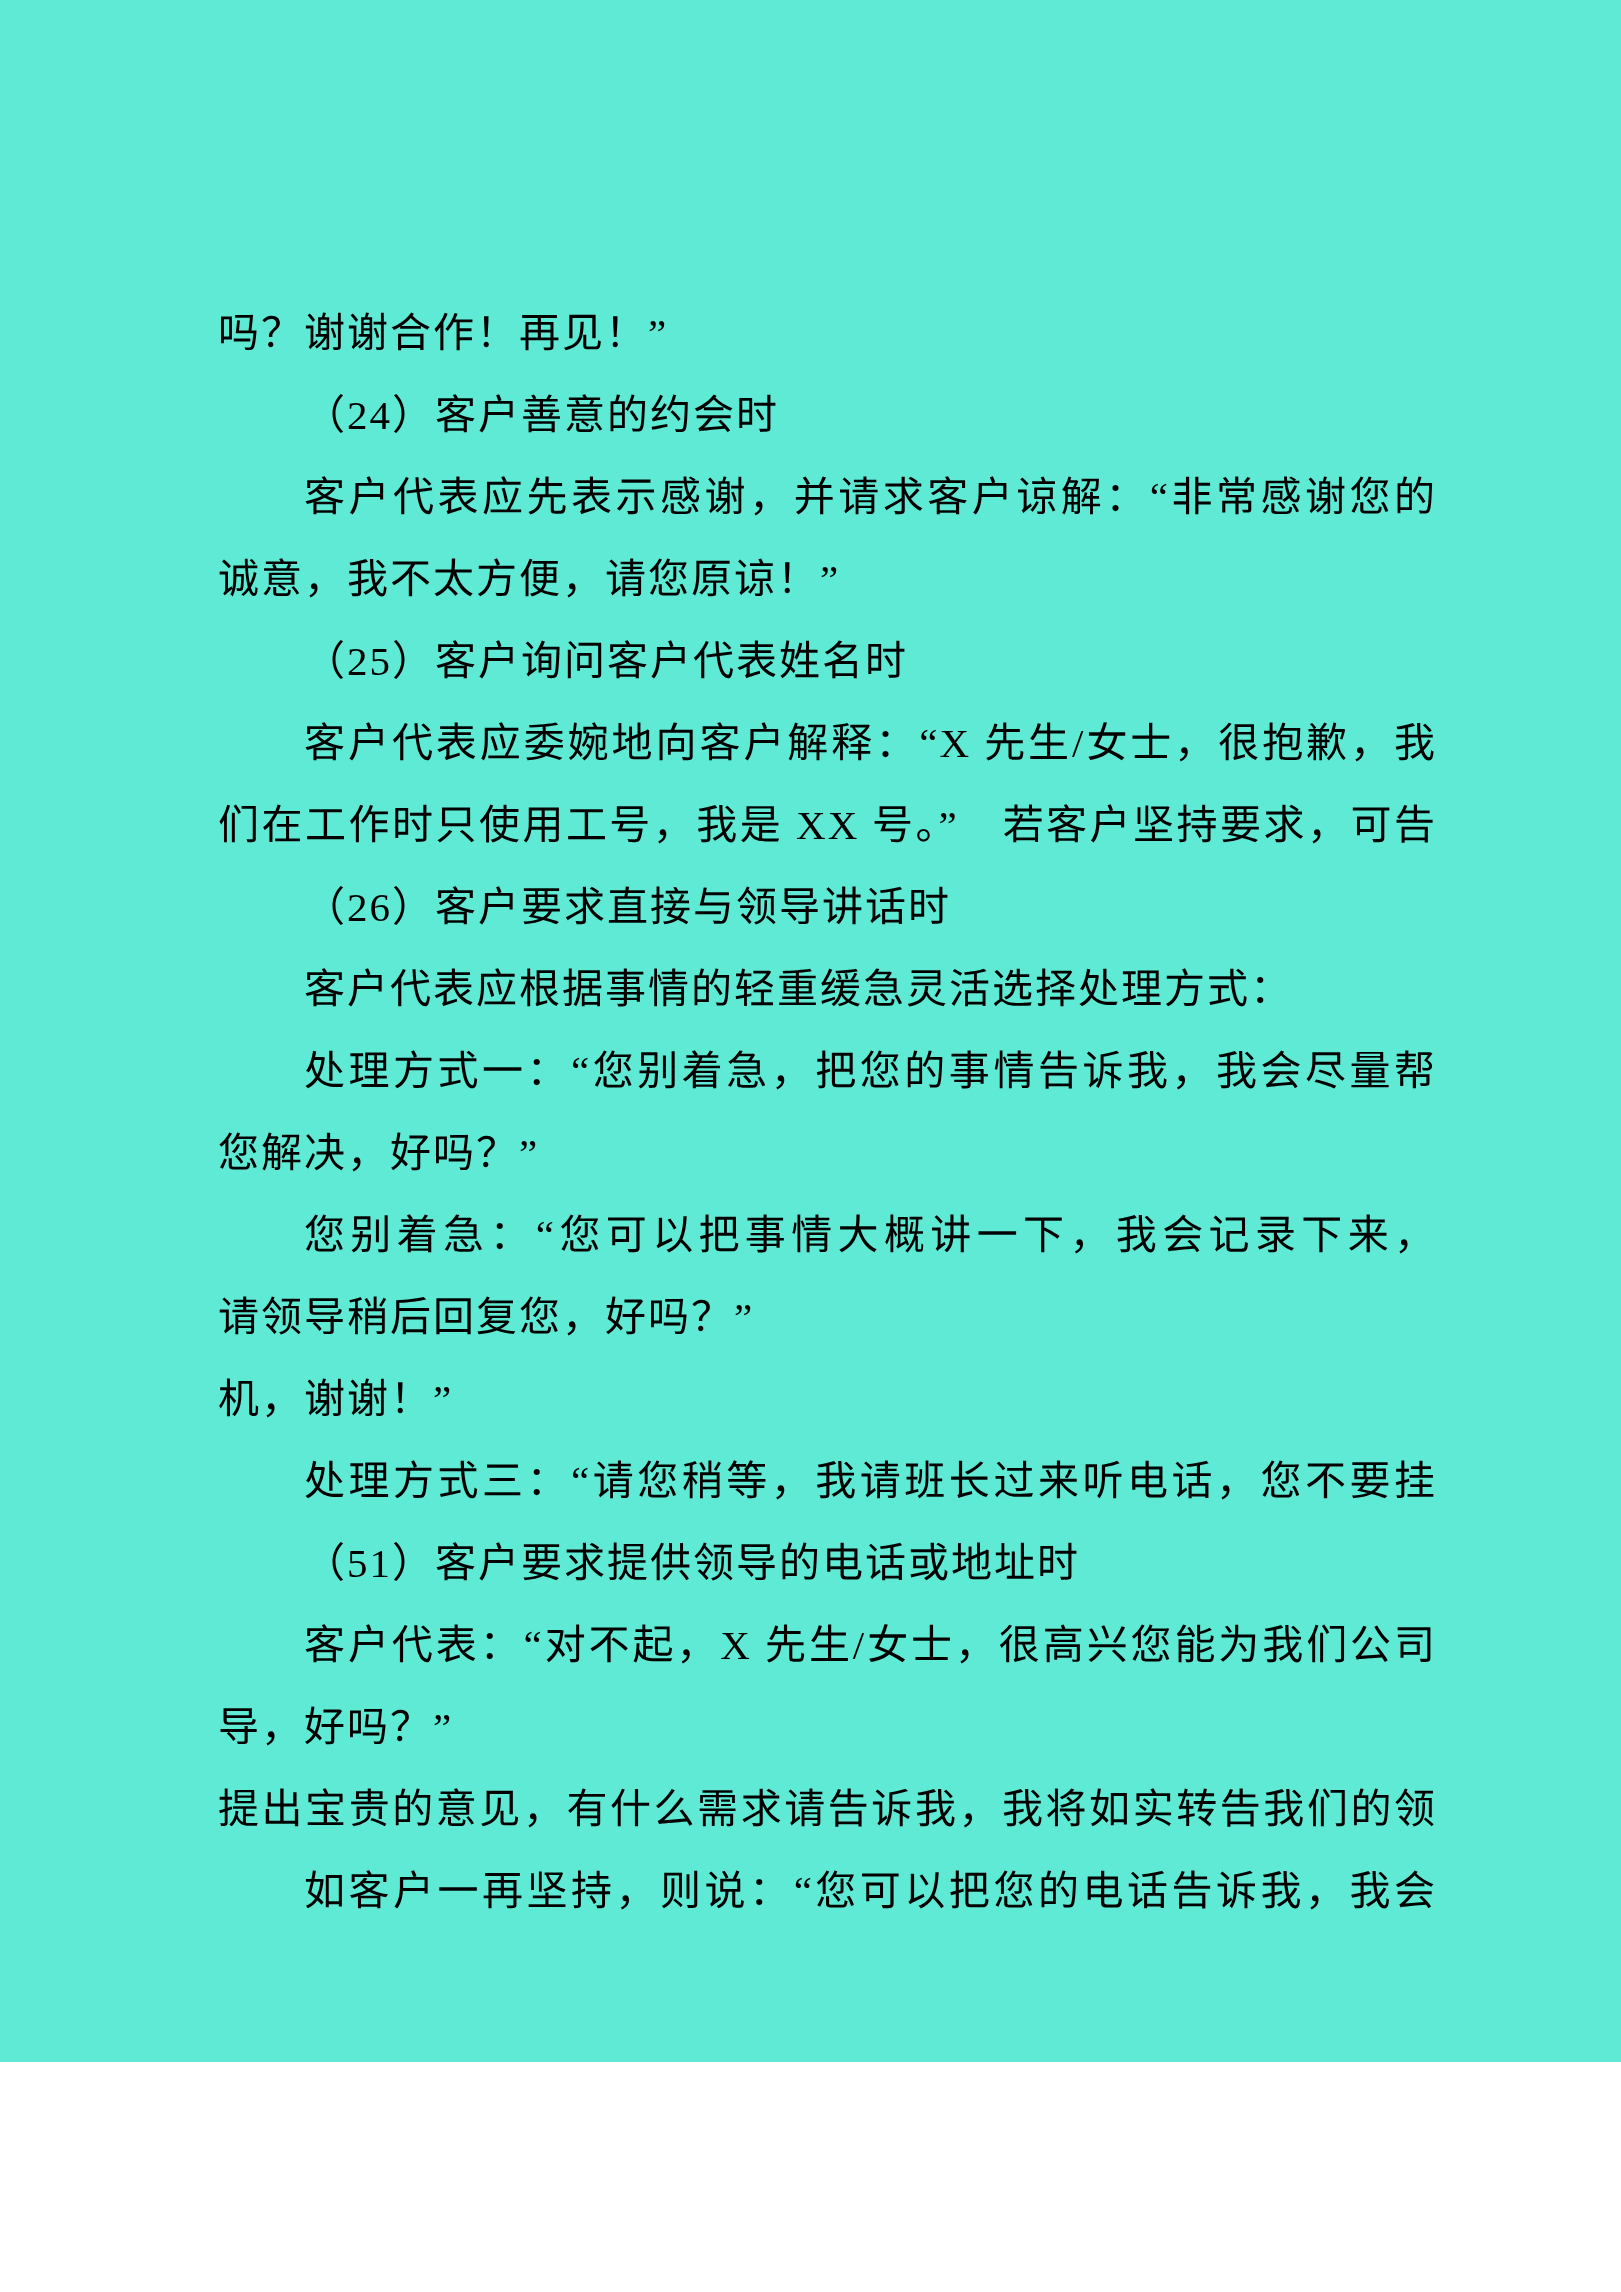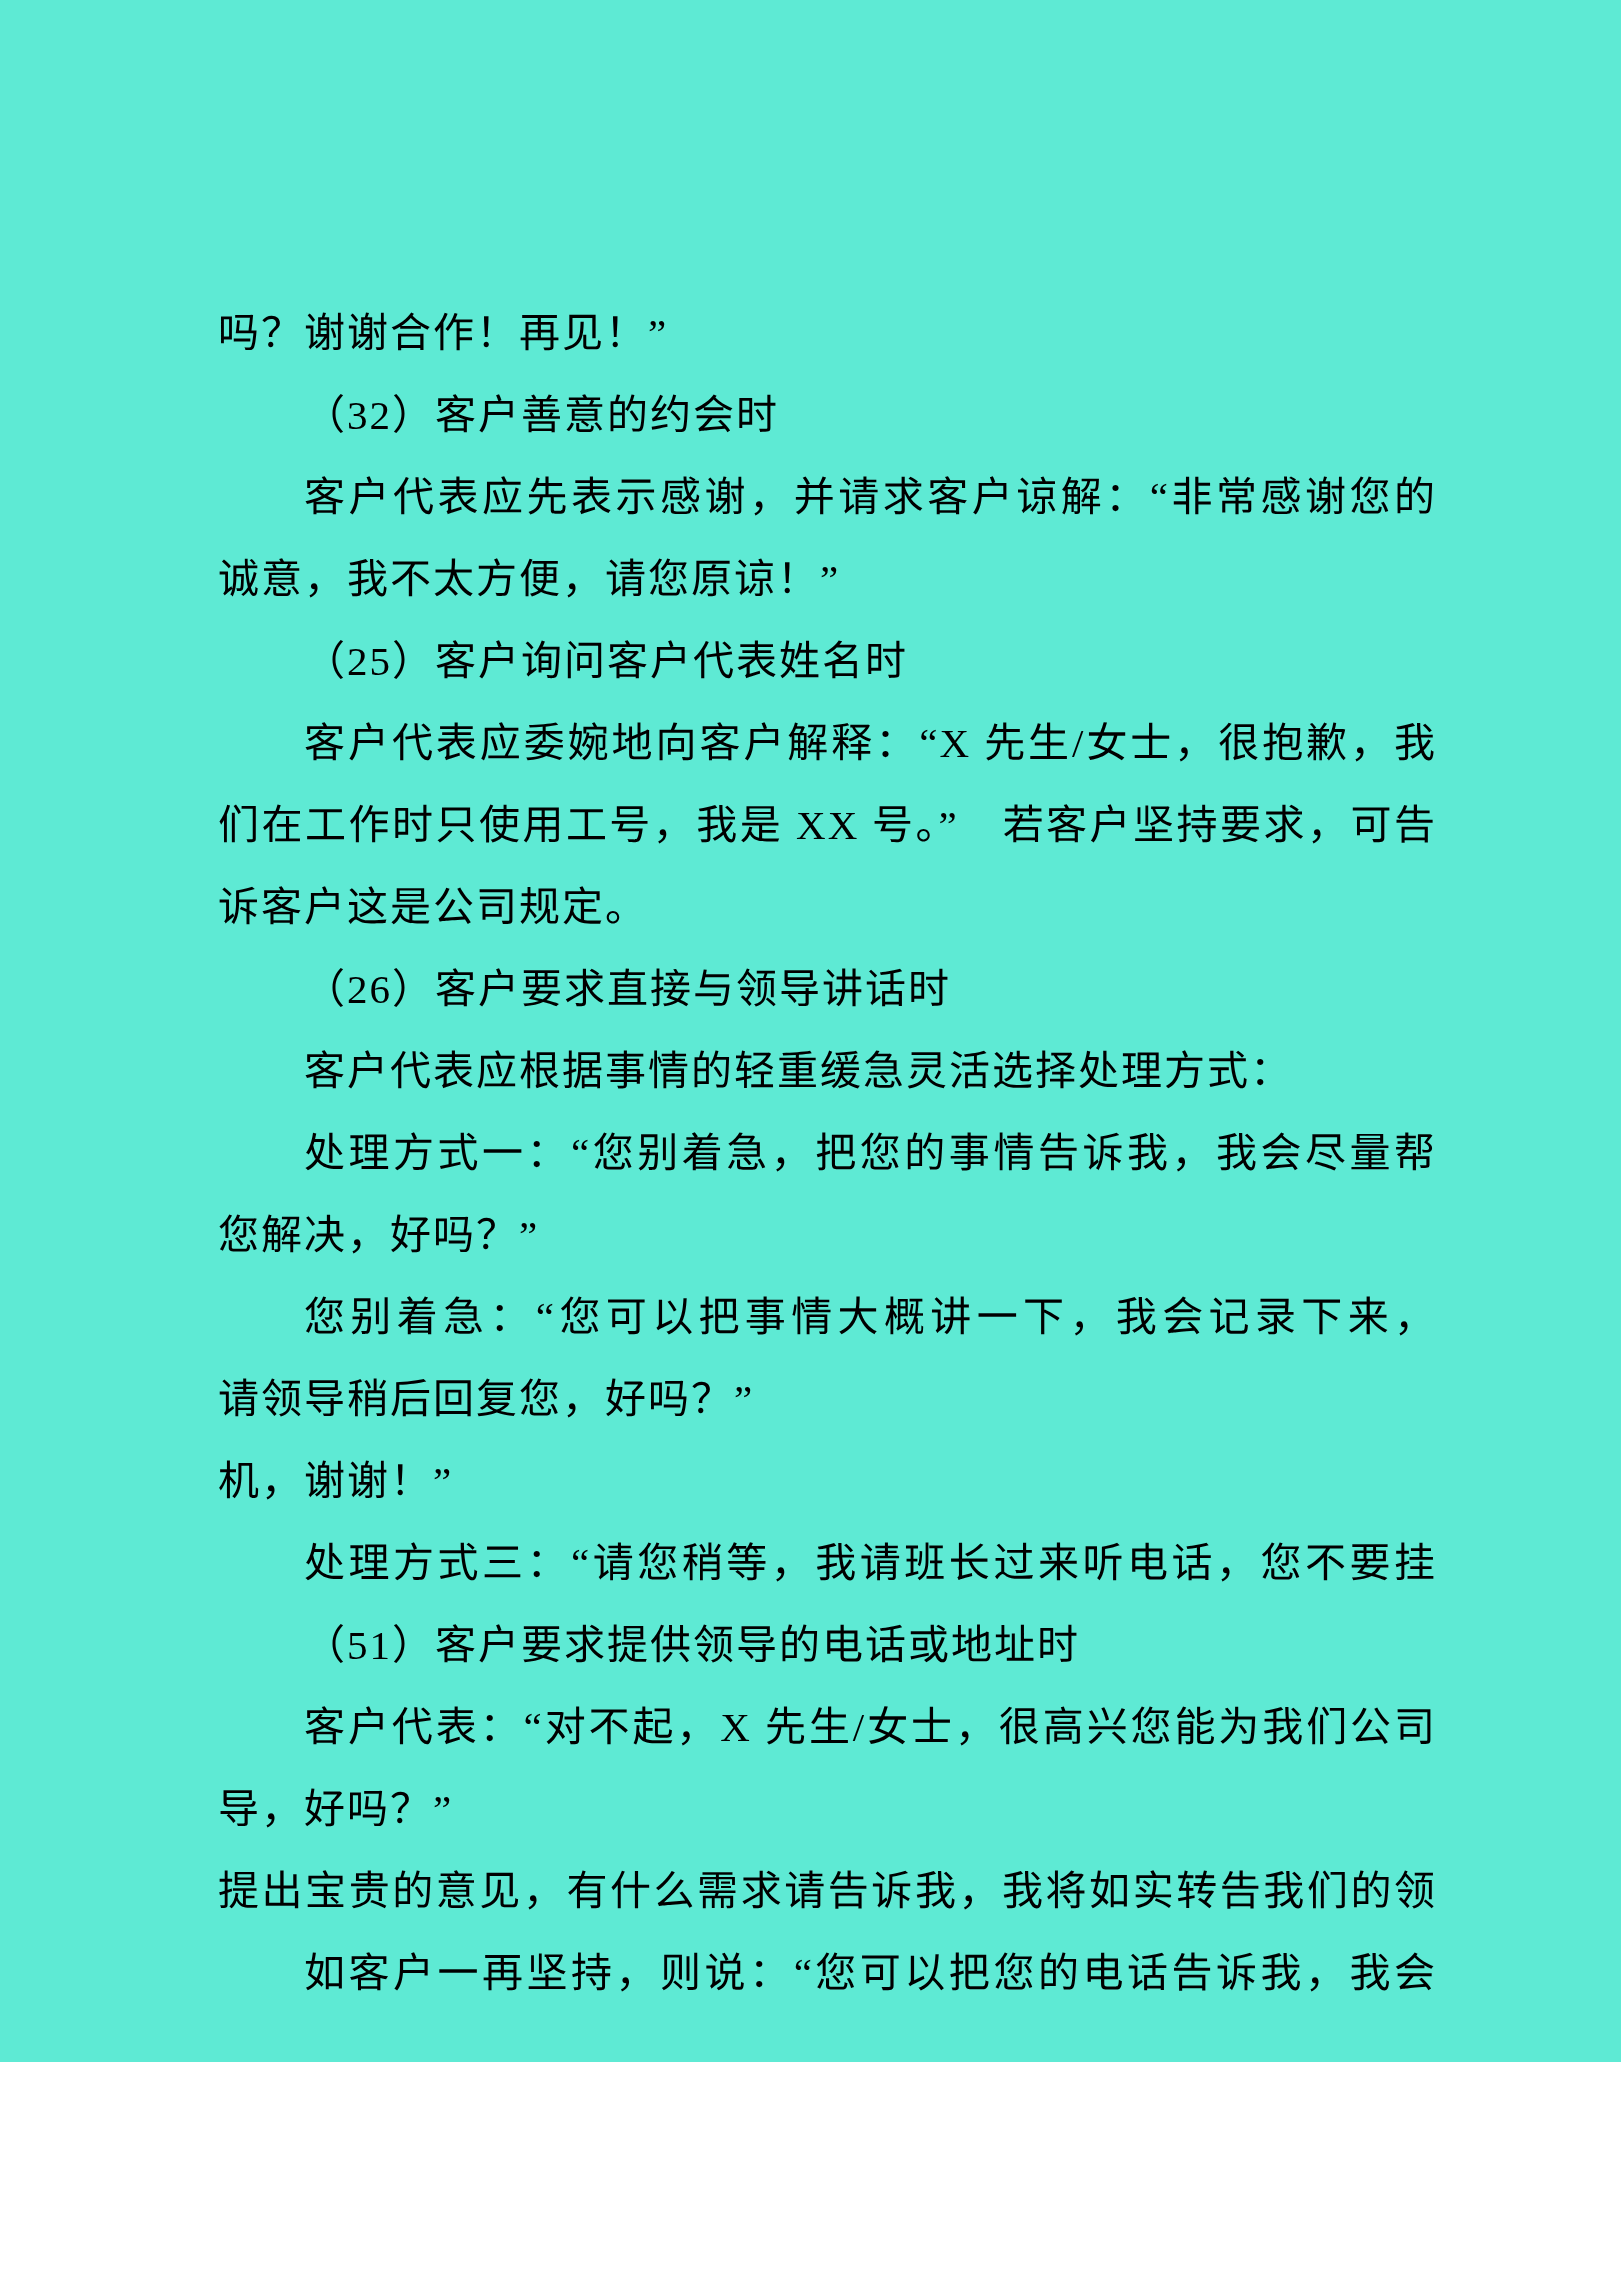--- a/index.html
+++ b/index.html
@@ -38,27 +38,26 @@
     text-align: justify;
     text-align-last: justify;
   }
 </style>
 </head>
 <body>
 
 <div class="page">
   <div class="text-block">
     <div class="line">吗？谢谢合作！再见！”</div>
-    <div class="line indent">（32）客户善意的约会时</div>
+    <div class="line indent">（24）客户善意的约会时</div>
     <div class="line indent justify">客户代表应先表示感谢，并请求客户谅解：“非常感谢您的</div>
     <div class="line">诚意，我不太方便，请您原谅！”</div>
     <div class="line indent">（25）客户询问客户代表姓名时</div>
     <div class="line indent justify">客户代表应委婉地向客户解释：“X 先生/女士，很抱歉，我</div>
     <div class="line justify">们在工作时只使用工号，我是 XX 号。”　若客户坚持要求，可告</div>
-    <div class="line">诉客户这是公司规定。</div>
     <div class="line indent">（26）客户要求直接与领导讲话时</div>
     <div class="line indent">客户代表应根据事情的轻重缓急灵活选择处理方式：</div>
     <div class="line indent justify">处理方式一：“您别着急，把您的事情告诉我，我会尽量帮</div>
     <div class="line">您解决，好吗？”</div>
     <div class="line indent justify">您别着急：“您可以把事情大概讲一下，我会记录下来，</div>
     <div class="line">请领导稍后回复您，好吗？”</div>
     <div class="line">机，谢谢！”</div>
     <div class="line indent justify">处理方式三：“请您稍等，我请班长过来听电话，您不要挂</div>
     <div class="line indent">（51）客户要求提供领导的电话或地址时</div>
     <div class="line indent justify">客户代表：“对不起，X 先生/女士，很高兴您能为我们公司</div>

